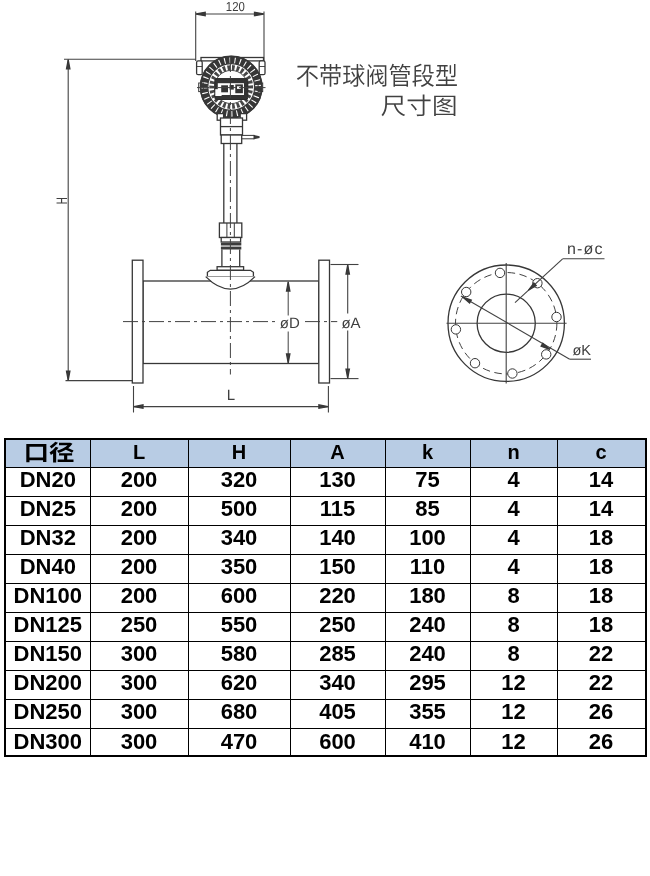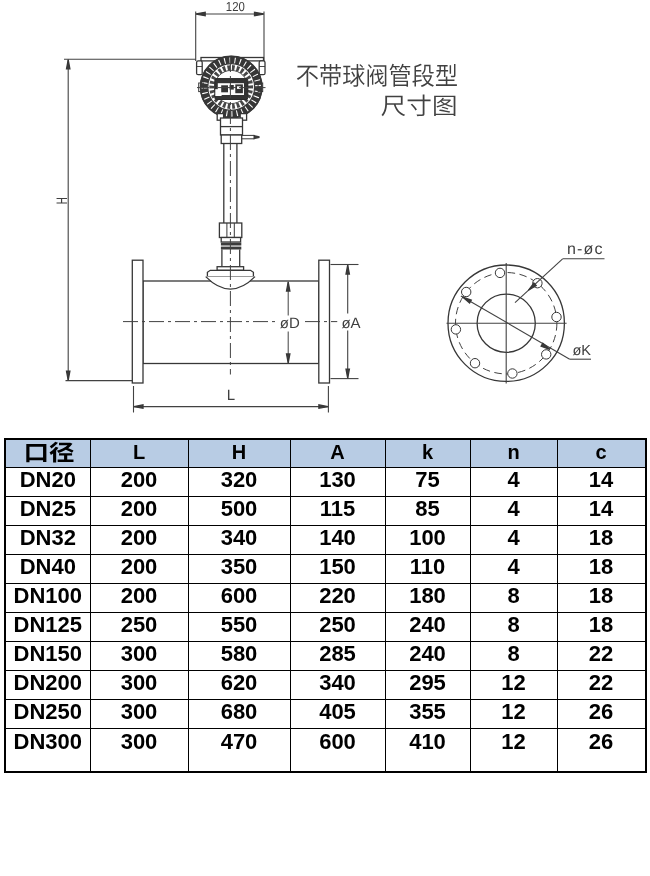--- a/index.html
+++ b/index.html
@@ -1,16 +1,16 @@
 <!DOCTYPE html>
 <html><head><meta charset="utf-8"><style>
 html,body{margin:0;padding:0;background:#fff}
 #page{position:relative;width:650px;height:876px;overflow:hidden;font-family:"Liberation Sans",sans-serif}
 table{position:absolute;left:4px;top:437.5px;border-collapse:collapse;table-layout:fixed;width:640.5px;border:2.5px solid #000}
-tr:last-child td{height:26.5px;padding-bottom:16px}
+tr:last-child td{height:26.5px;padding-bottom:0}
 td{border:1.8px solid #000;text-align:center;vertical-align:middle;font-weight:bold;font-size:22px;color:#000;padding:0 0 4px 0;height:24px;line-height:1}
 tr.hd td{background:#b8cce4;height:25.1px;font-size:20px;padding-bottom:2px}
 </style></head>
 <body>
 <div id="page">
 <svg width="650" height="437" viewBox="0 0 650 437" style="position:absolute;left:0;top:0">
       <g stroke="#373737" stroke-width="1.3" fill="none">
         <g stroke="#424242" stroke-width="1.1">
           <line x1="195.7" y1="11.5" x2="195.7" y2="61"></line>
           <line x1="264" y1="11.5" x2="264" y2="61"></line>

